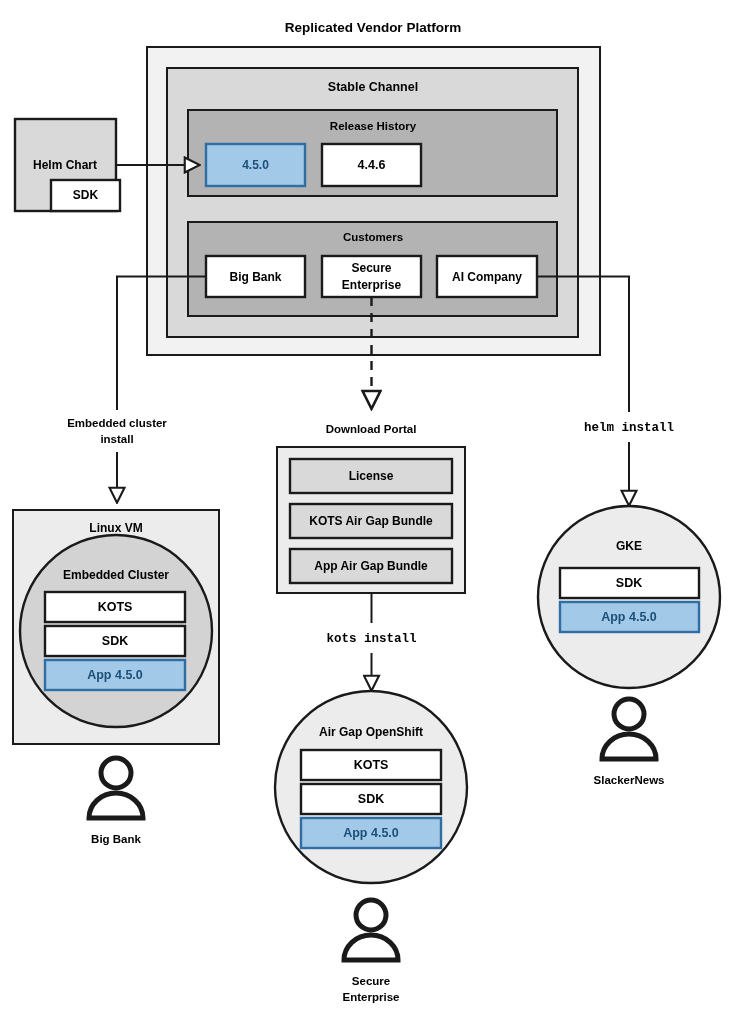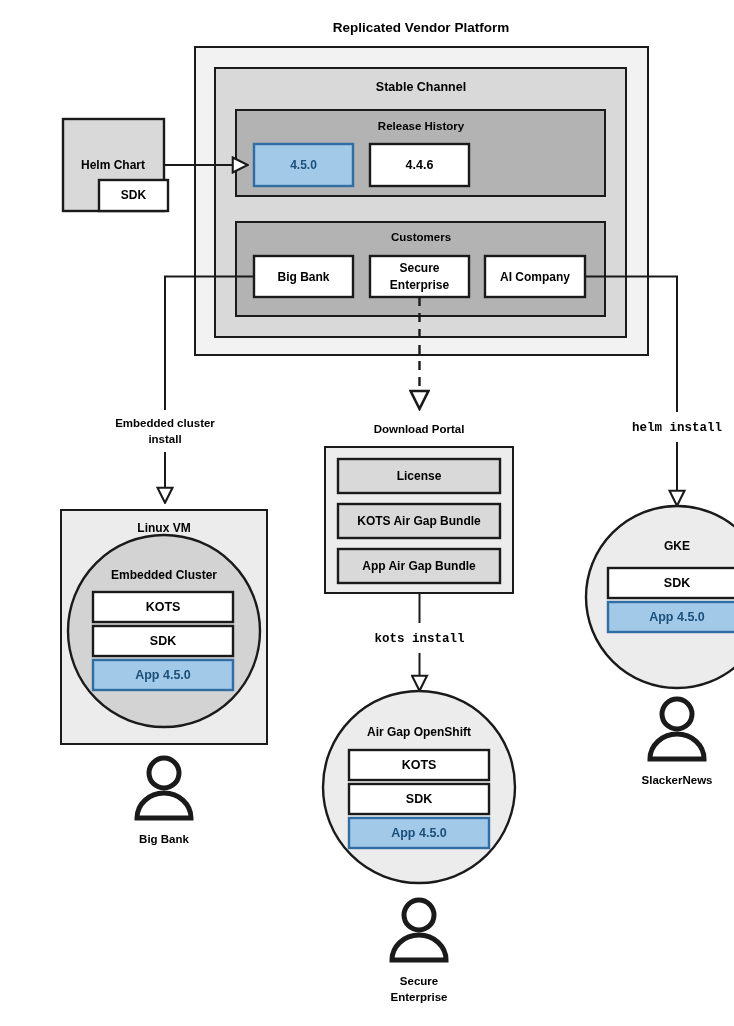--- a/index.html
+++ b/index.html
@@ -10,21 +10,20 @@
   body {
     width: 734px;
     height: 1026px;
     font-family: "Liberation Sans", sans-serif;
     overflow: hidden;
   }
   #diagram-root {
     position: relative;
     width: 642px;
     height: 1026px;
-    margin-left: 48px;
   }
   svg.diagram {
     display: block;
     width: 734px;
     height: 1026px;
   }
   text {
     font-family: "Liberation Sans", sans-serif;
     font-weight: bold;
     fill: #000000;

